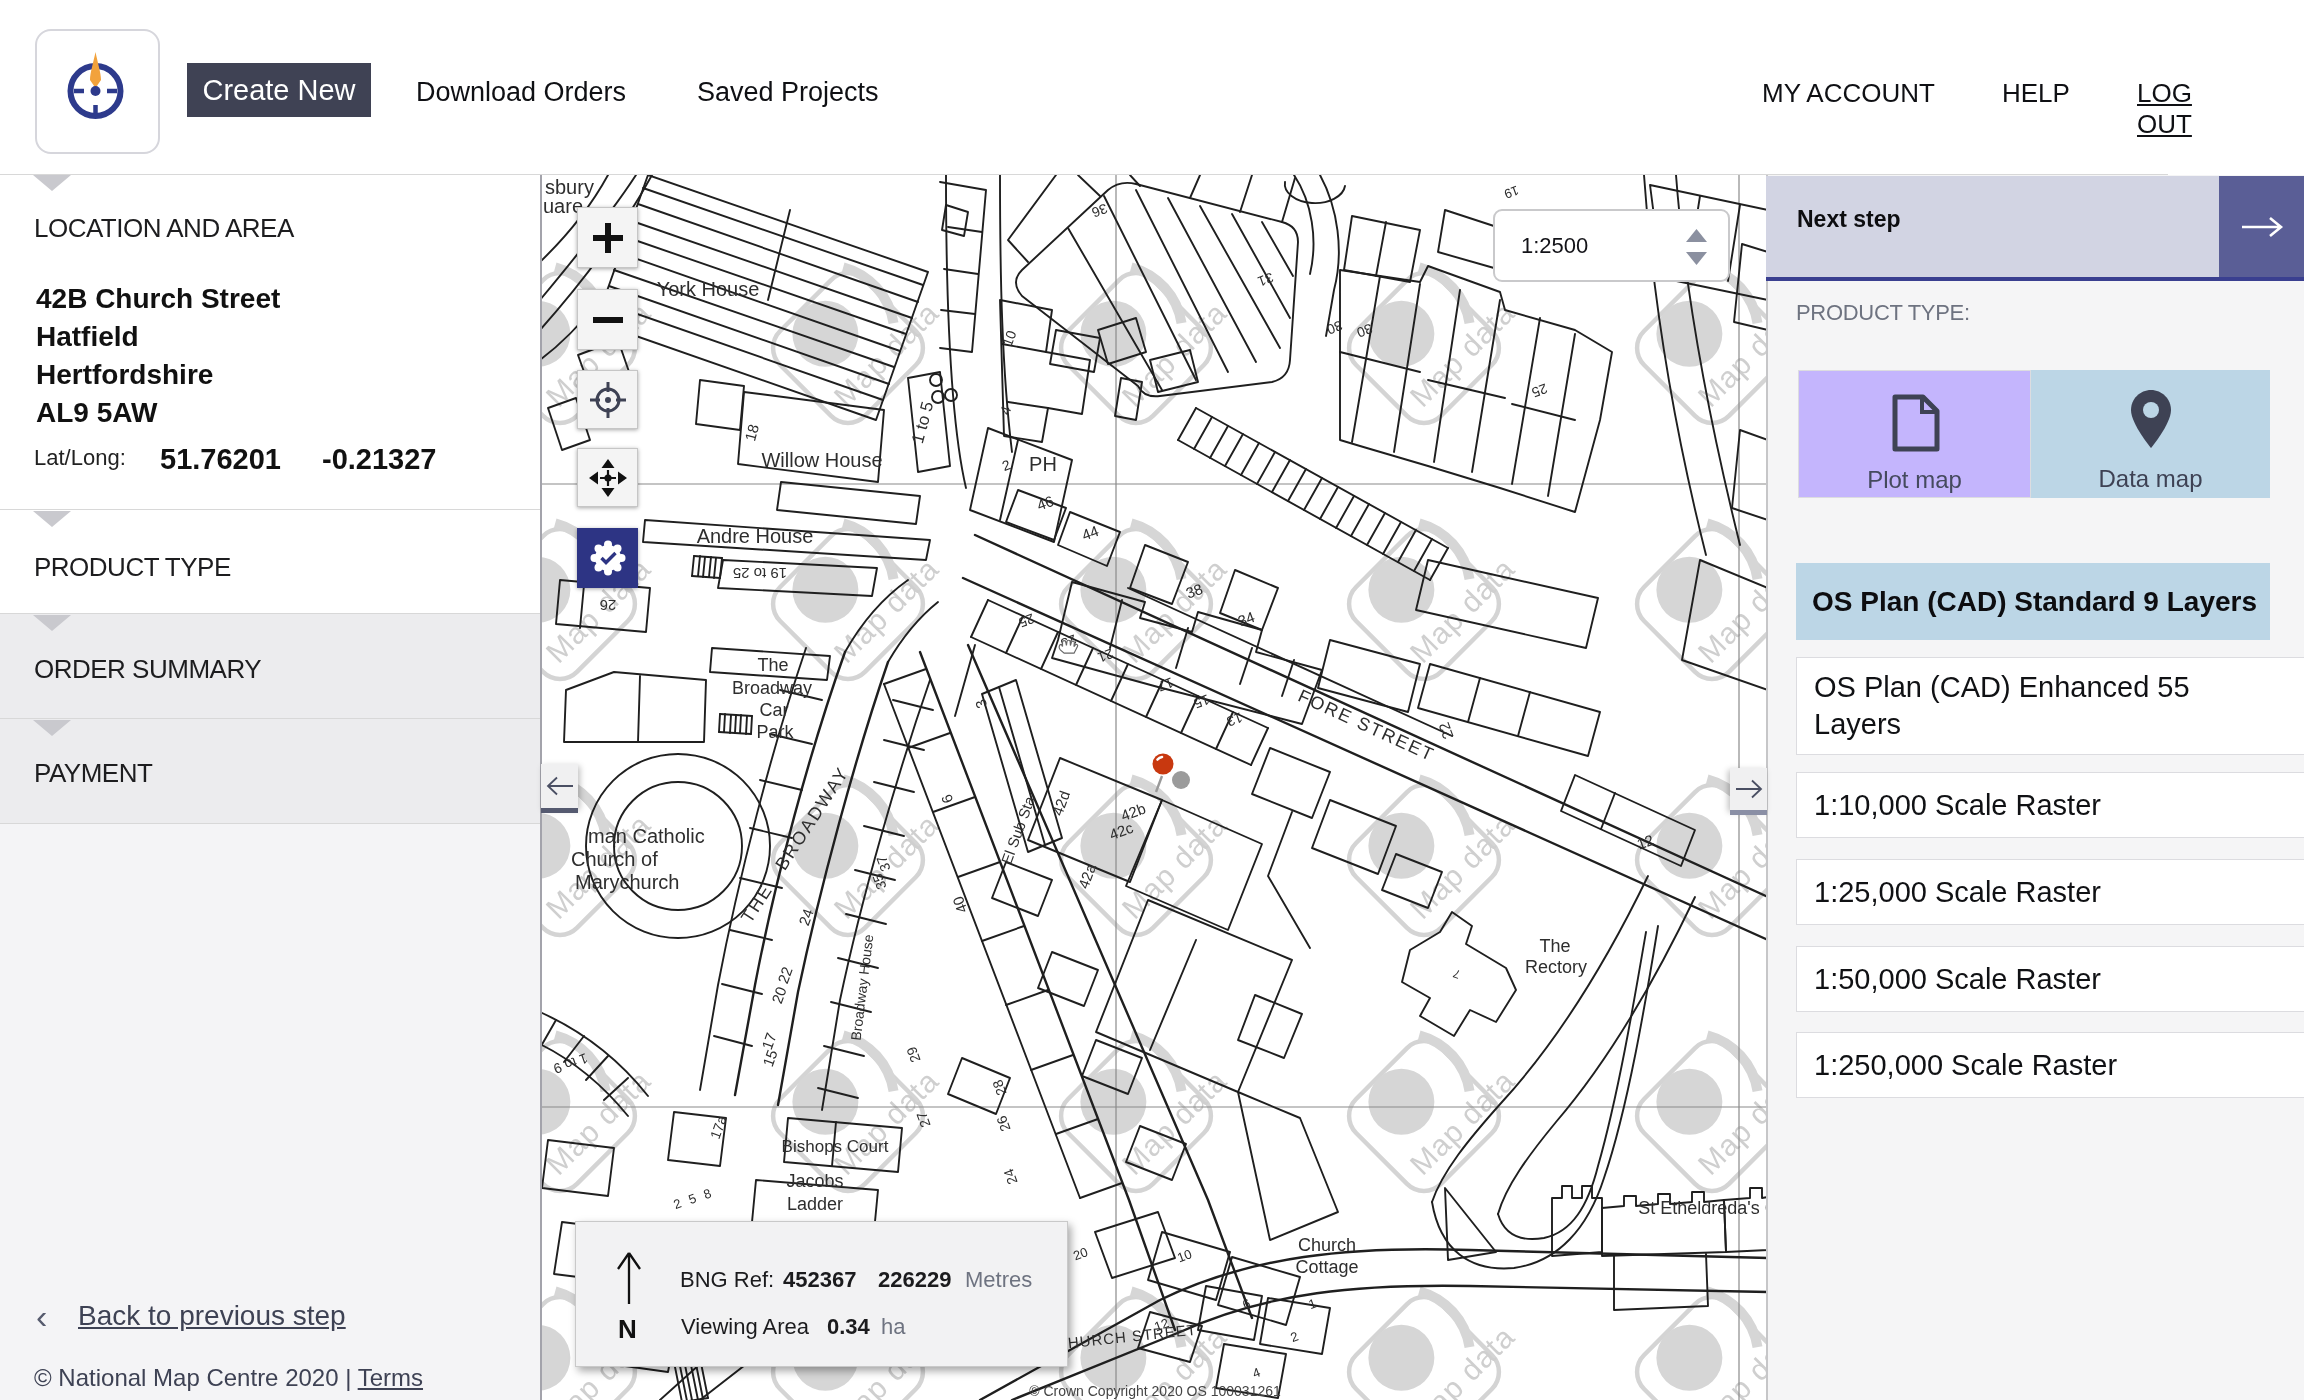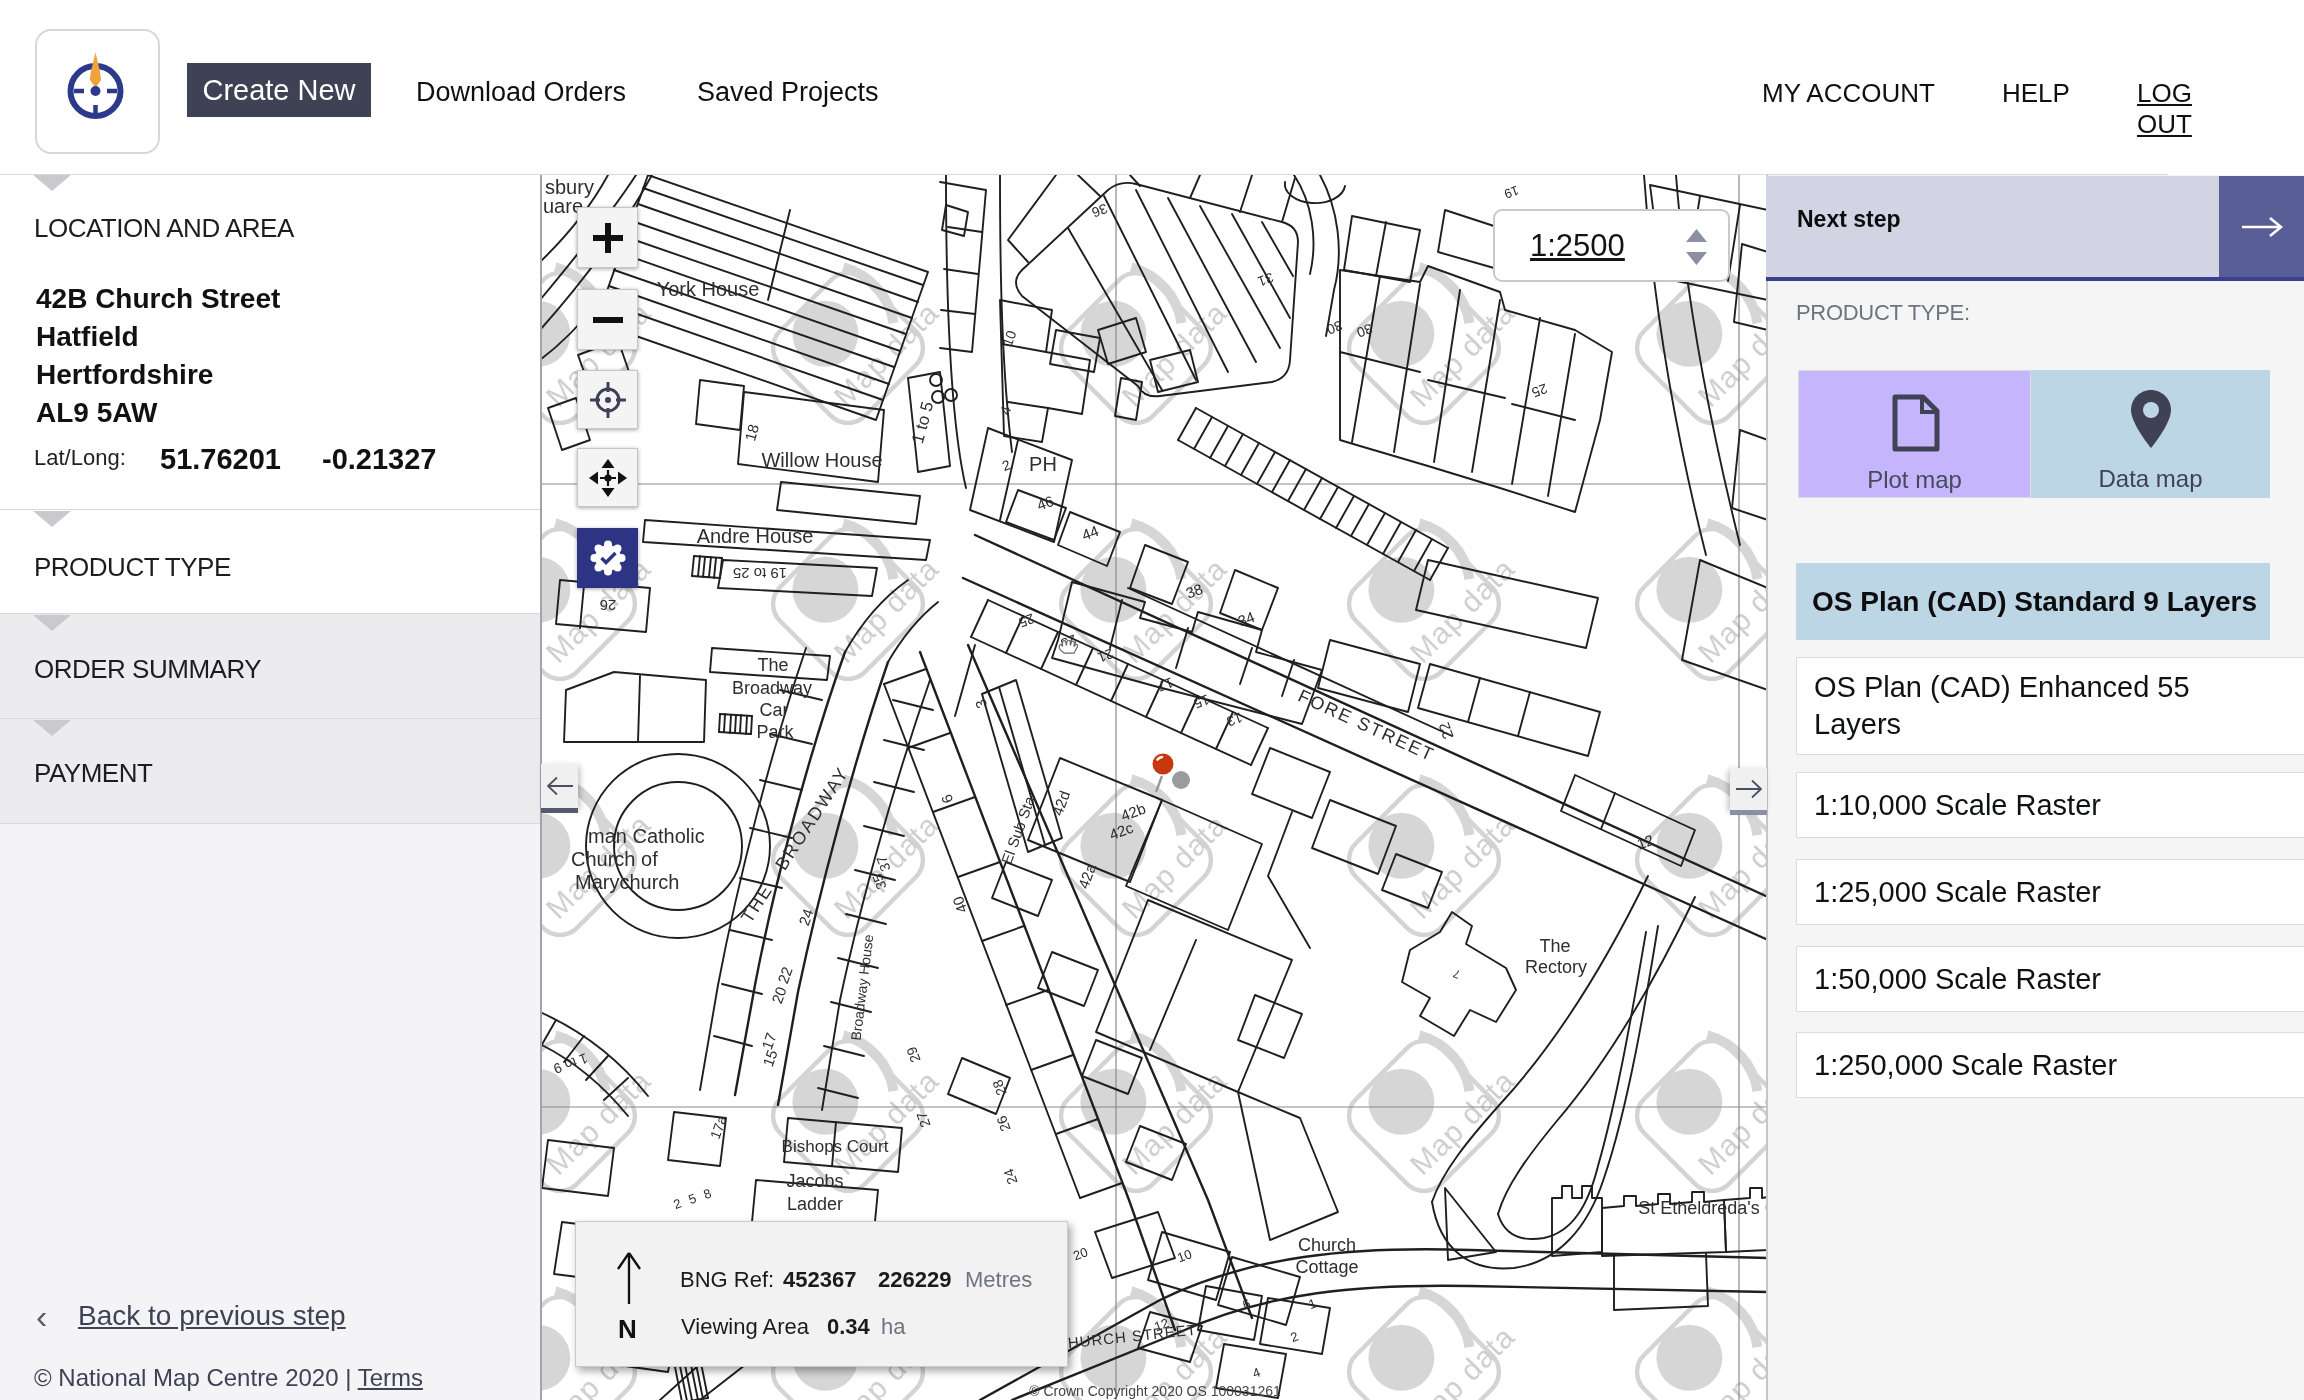--- a/index.html
+++ b/index.html
@@ -447,21 +447,21 @@
         <circle cx="11.5" cy="11.5" r="4"></circle>
         <circle cx="30.5" cy="11.5" r="4"></circle>
         <circle cx="11.5" cy="30.5" r="4"></circle>
         <circle cx="30.5" cy="30.5" r="4"></circle>
       </g>
       <path d="M 14.5,21 L 19,25.5 L 28.5,16" stroke="#2d3484" stroke-width="3.4" fill="none"></path>
     </svg>
   </div>
 
 <div class="abs" id="scalebox">
-    <span style="font-size:31px;color:#131318;margin-left:35px;text-decoration:underline;">1:2500</span>
+    <span style="font-size:22px;color:#131318;margin-left:26px;">1:2500</span>
 <svg class="abs" style="left:190px;top:17px;" width="23" height="38" viewBox="0 0 23 38">
       <path d="M 11.5,1 L 22,14 H 1 Z" fill="#8b90a0"></path>
       <path d="M 11.5,37 L 22,24 H 1 Z" fill="#8b90a0"></path>
     </svg>
 </div>
 
 <div class="abs" style="left:541px;top:764px;width:37px;height:44px;background:#f0f0f1;box-shadow:2px 2px 6px rgba(0,0,0,.25);z-index:10;display:flex;align-items:center;justify-content:center;">
     <svg width="28" height="20" viewBox="0 0 28 20">
       <path d="M 27,10 H 2 M 11,1.5 L 2,10 L 11,18.5" stroke="#4a4f63" stroke-width="1.8" fill="none"></path>
     </svg>

